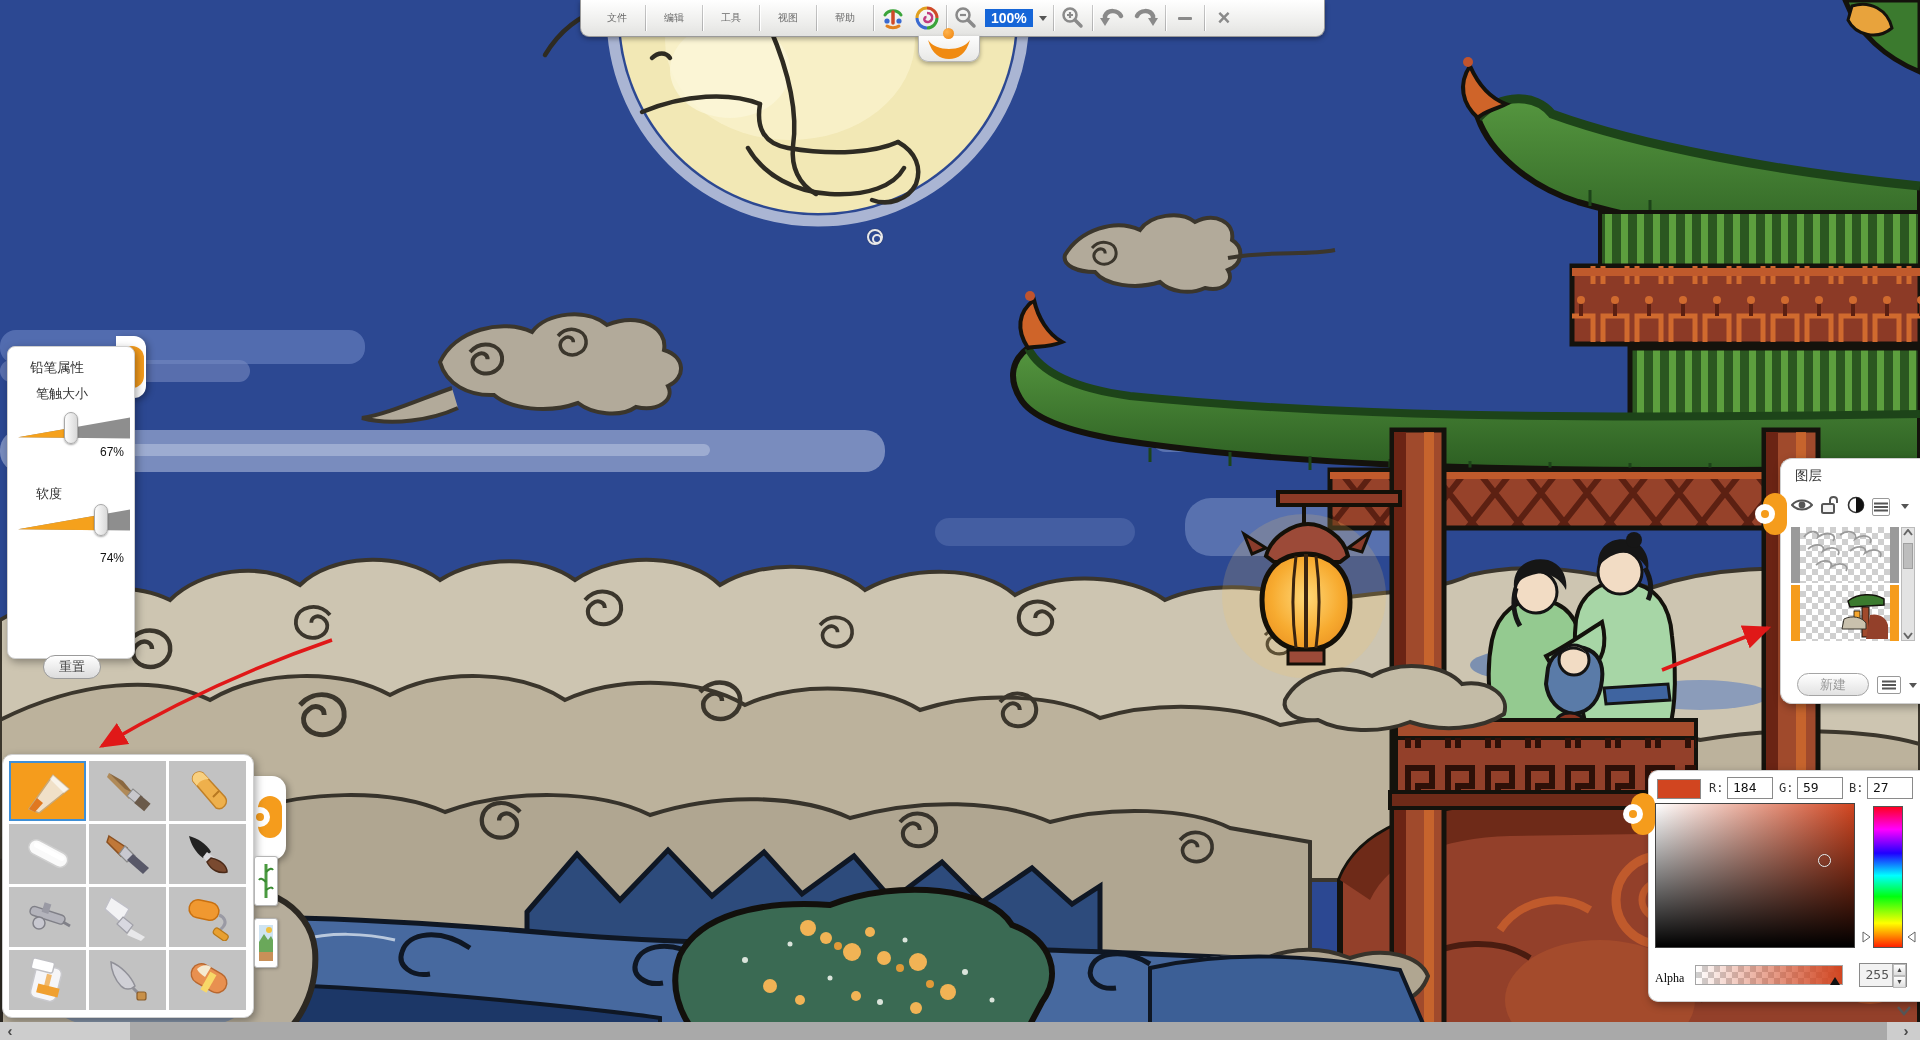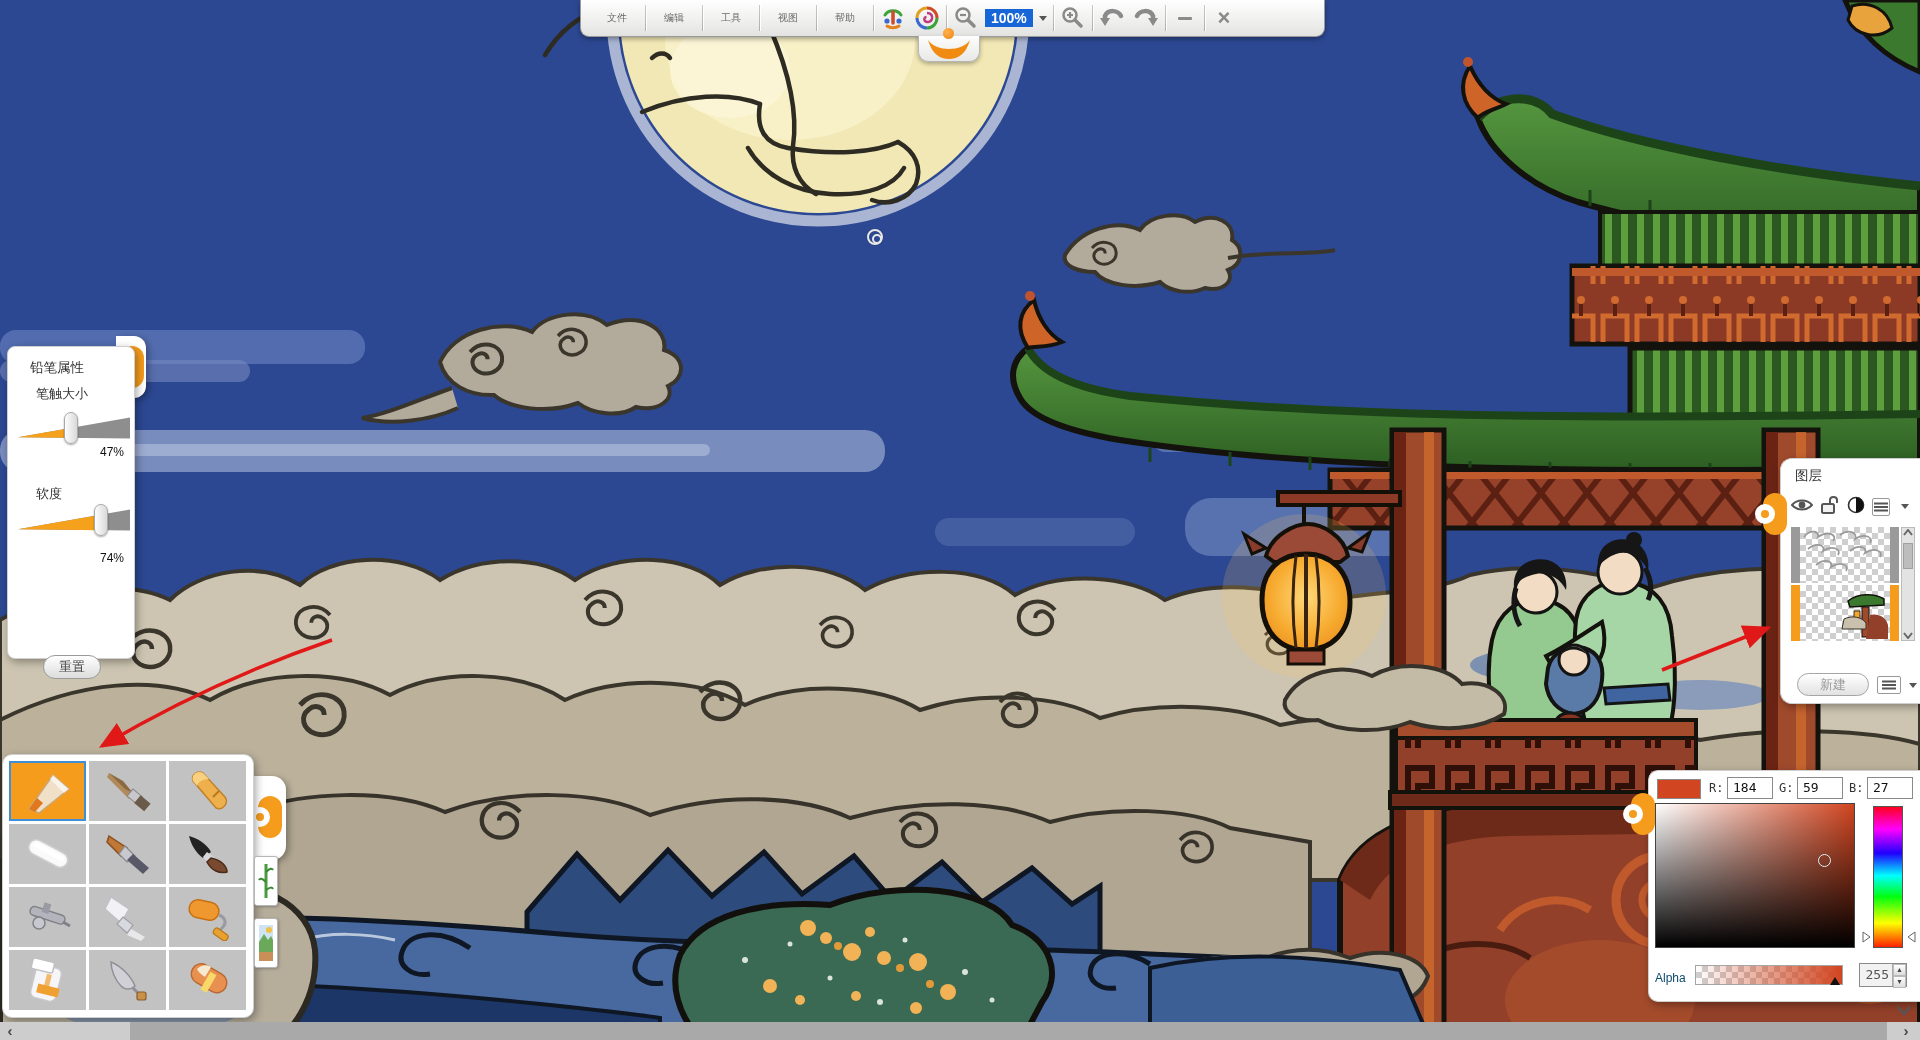--- a/index.html
+++ b/index.html
@@ -102,21 +102,21 @@
   .rgb-label { position:absolute; top:10px; font-size:12px; color:#333; font-family:"DejaVu Sans Mono",monospace; }
   .rgb-input { position:absolute; top:6px; width:46px; height:22px; border:1px solid #8a8a8a; background:#fff;
     font-size:13px; padding-left:5px; line-height:20px; font-family:"DejaVu Sans Mono",monospace; color:#111; }
   .sv-square { position:absolute; left:6px; top:32px; width:200px; height:145px; border:1px solid #444;
     background:linear-gradient(to bottom, rgba(0,0,0,0), #000),
                linear-gradient(to right, #fff, #d14520); }
   .sv-cursor { position:absolute; left:162px; top:50px; width:13px; height:13px; border-radius:50%;
     border:1.5px solid #f0f0f0; box-shadow:0 0 1px #333 inset, 0 0 1px #333; }
   .hue-bar { position:absolute; left:224px; top:35px; width:30px; height:142px; border:1px solid #555;
     background:linear-gradient(180deg,#ff0020 0%,#ff00ff 16%,#2000ff 33%,#00ffff 49%,#00ff10 64%,#ffff00 83%,#ff2000 100%); }
-  .alpha-label { position:absolute; left:6px; top:200px; font-size:12px; color:#0c4a6e; font-family:Liberation Sans, sans-serif; }
+  .alpha-label { position:absolute; left:6px; top:200px; font-size:12px; color:#000000; font-family:Liberation Serif, serif; }
   .alpha-bar { position:absolute; left:46px; top:194px; width:148px; height:20px; border:1px solid #a5a5a5; }
   .alpha-grad { position:absolute; inset:0; background:linear-gradient(to right, rgba(209,69,32,0), rgba(209,69,32,1)); }
   .alpha-marker { position:absolute; right:2px; bottom:-1px; width:0; height:0;
     border-left:5px solid transparent; border-right:5px solid transparent; border-bottom:8px solid #111; }
   .spin-box { position:absolute; left:210px; top:192px; width:48px; height:24px; border:1px solid #8a8a8a;
     background:#f2f2f2; display:flex;justify-content:center; }
   .spin-val { flex:1; font-size:13px; text-align:right; line-height:22px; padding-right:3px;
     font-family:"DejaVu Sans Mono",monospace; color:#555; }
   .spin-btns { width:14px; border-left:1px solid #aaa; display:flex; flex-direction:column; }
   .spin-btns div { flex:1; font-size:7px; line-height:10px; text-align:center; color:#444; background:linear-gradient(#fff,#ddd); border:1px solid #bbb; }
@@ -487,21 +487,21 @@
   <div class="p-label" style="top:38px">笔触大小</div>
   <div class="wslider" style="top:68px">
     <div class="wedge"></div>
     <div class="wfill-wrap" style="width: 47%;">
       <div class="wclip">
             <div class="wedge"></div>
           </div>
       <div class="sthumb"></div>
     </div>
   </div>
-  <div class="p-value" style="top:98px">47%</div>
+  <div class="p-value" style="top:98px">67%</div>
   <div class="p-label" style="top:138px">软度</div>
   <div class="wslider" style="top:160px">
     <div class="wedge"></div>
     <div class="wfill-wrap" style="width: 74%;">
       <div class="wclip">
             <div class="wedge"></div>
           </div>
       <div class="sthumb"></div>
     </div>
   </div>

